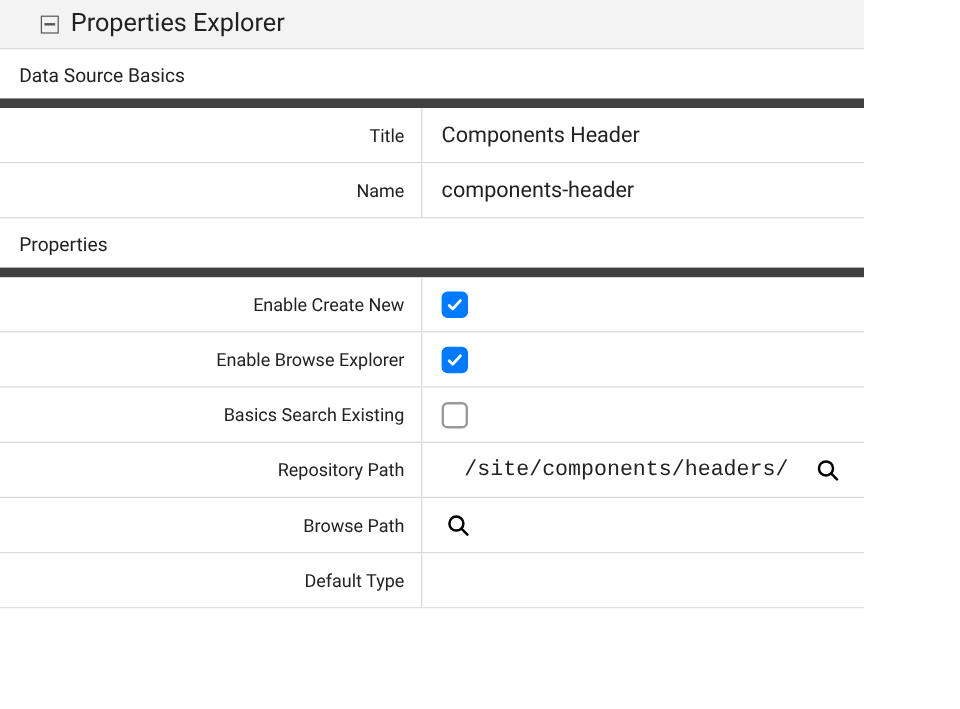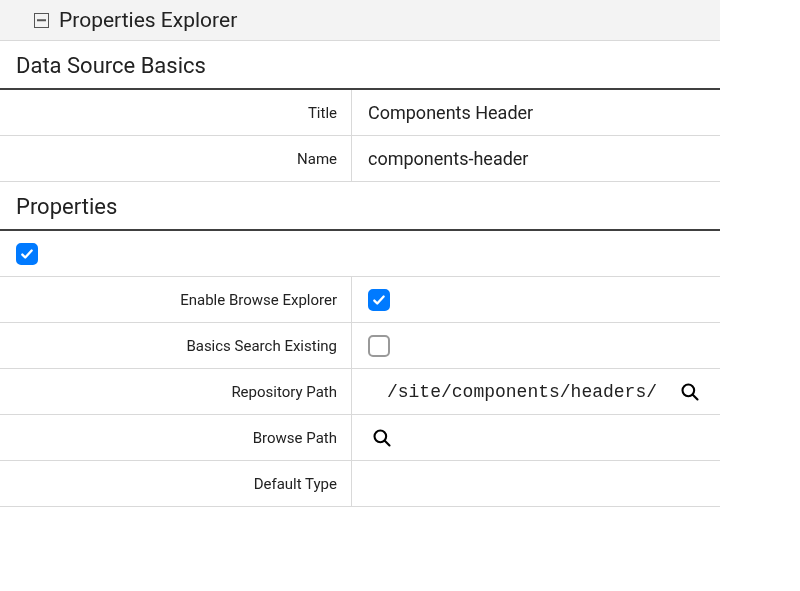--- a/index.html
+++ b/index.html
@@ -39,23 +39,23 @@
     top: 50%;
     height: 1.5px;
     background: #555;
     transform: translateY(-50%);
   }
   .panel-title {
     font-size: 21px;
     font-weight: 400;
   }
   .section-header {
-    font-size: 22px;
+    font-size: 16px;
     padding: 12px 16px 10px;
-    border-bottom: 2px solid #404040;
+    border-bottom: 8px solid #404040;
   }
   .row {
     display: flex;
     border-bottom: 1px solid #d9d9d9;
     min-height: 46px;
     align-items: stretch;
   }
   .row .label {
     width: 352px;
     min-width: 352px;
@@ -121,20 +121,21 @@
   </div>
 
   <div class="row">
     <div class="label">Name</div>
     <div class="value">components-header</div>
   </div>
 
   <div class="section-header">Properties</div>
 
   <div class="row">
+    <div class="label">Enable Create New</div>
     <div class="value">
       <span class="cb checked">
         <svg width="14" height="14" viewBox="0 0 24 24" fill="none" stroke="#fff" stroke-width="4" stroke-linecap="round" stroke-linejoin="round">
             <polyline points="4 13 9 18 20 6"></polyline>
           </svg>
       </span>
     </div>
   </div>
 
   <div class="row">

